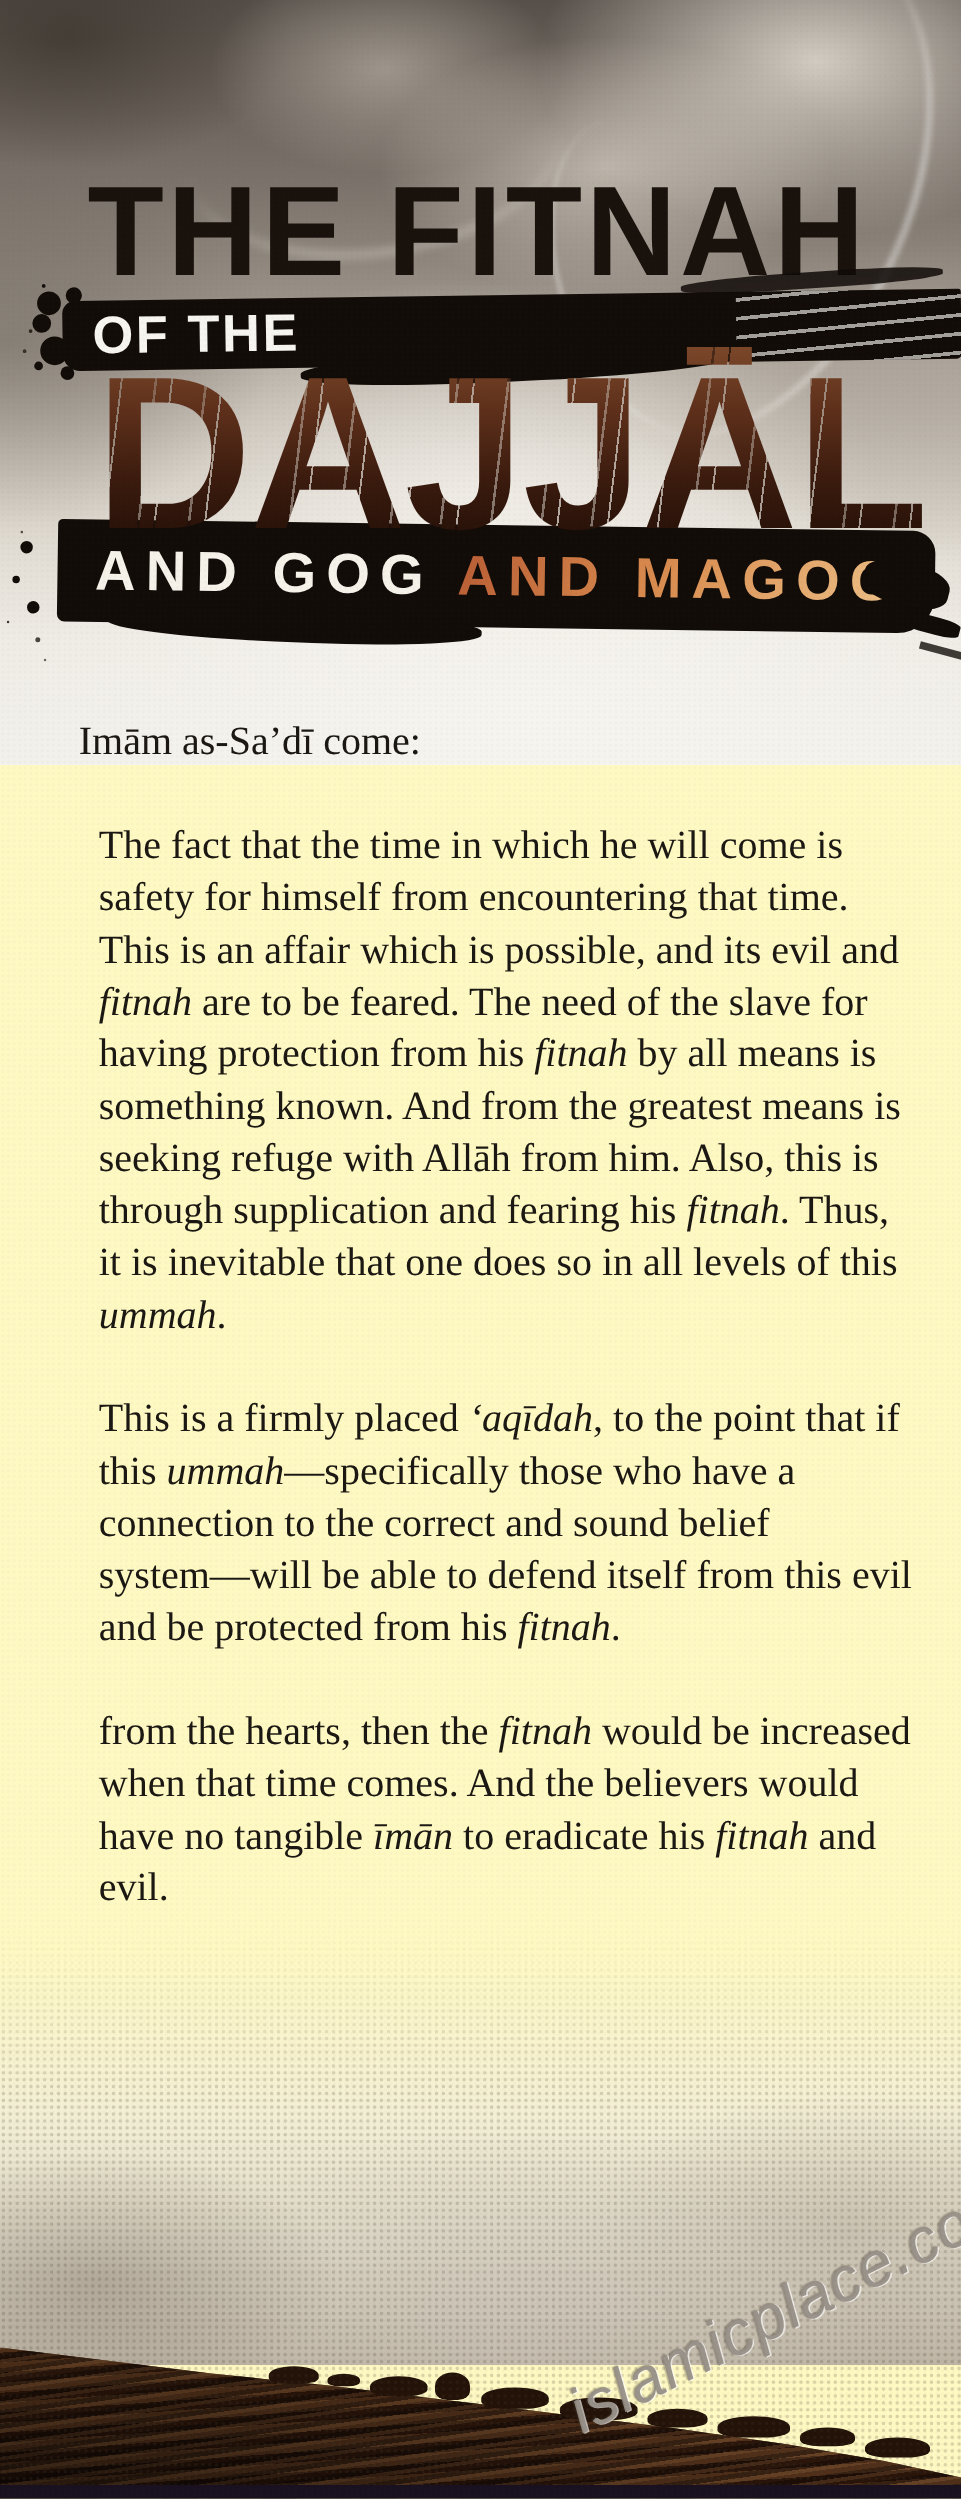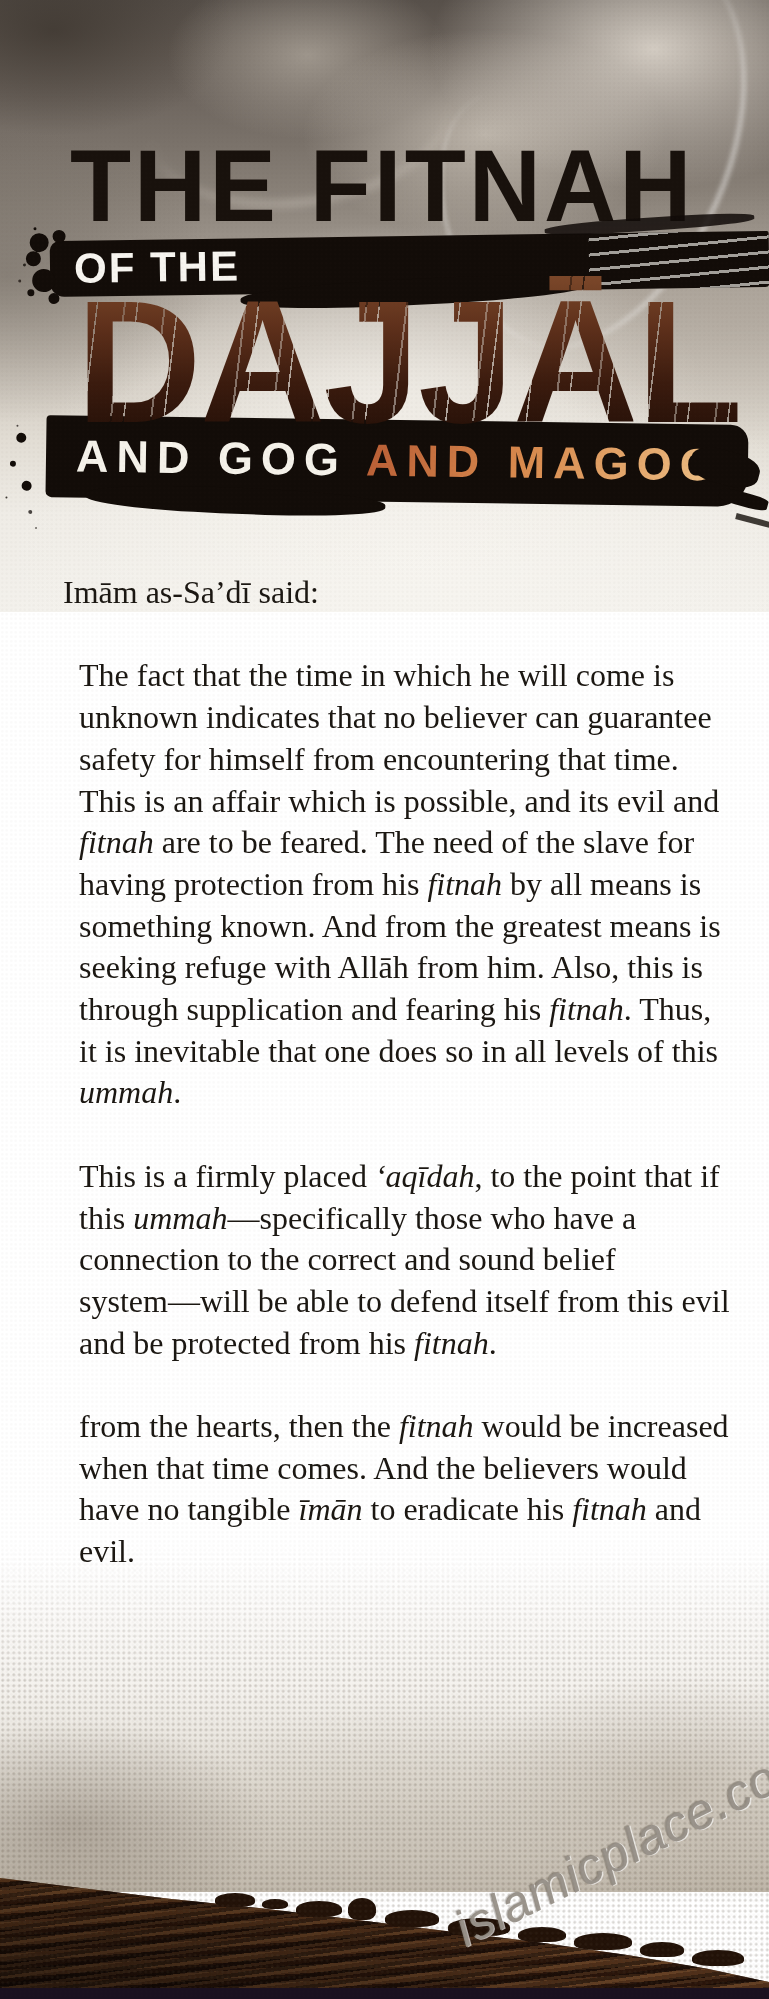--- a/index.html
+++ b/index.html
@@ -1,18 +1,18 @@
 <!DOCTYPE html>
 <html><head>
 <meta charset="utf-8">
 <style>
   html,body{margin:0;padding:0;background:#777;}
   .page{
     position:relative;width:769px;height:1999px;margin:0 auto;
-    background:#ffffff;overflow:hidden;
+    background:#fef9c3;overflow:hidden;
     font-family:"Liberation Serif",serif;
   }
   
   .smoke{
     position:absolute;left:0;top:0;width:769px;height:612px;
     background:
       radial-gradient(ellipse 320px 200px at 85% 8%, rgba(238,231,221,0.80), transparent 70%),
       radial-gradient(ellipse 260px 150px at 63% 22%, rgba(224,216,204,0.65), transparent 70%),
       radial-gradient(ellipse 200px 120px at 40% 9%, rgba(204,196,184,0.55), transparent 70%),
       radial-gradient(ellipse 240px 140px at 7% 5%, rgba(52,45,38,0.62), transparent 75%),
@@ -179,25 +179,24 @@
   <div class="t-dajjal">DAJJĀL</div>
 
   <div class="band band2">
     <div class="bump"></div>
     <div class="tail"></div>
     <div class="t-gogline"><span class="t-gog">AND GOG </span><span class="t-magog">AND MAGOG</span></div>
   </div>
 
   <div class="bodytext">
       <div class="para">
-        <div class="tline">Imām as-Sa’dī said:</div>
+        <div class="tline">Imām as-Sa’dī come:</div>
       </div>
       <div class="para">
         <div class="tline">The fact that the time in which he will come is</div>
-        <div class="tline">unknown indicates that no believer can guarantee</div>
         <div class="tline">safety for himself from encountering that time.</div>
         <div class="tline">This is an affair which is possible, and its evil and</div>
         <div class="tline"><i>fitnah</i> are to be feared. The need of the slave for</div>
         <div class="tline">having protection from his <i>fitnah</i> by all means is</div>
         <div class="tline">something known. And from the greatest means is</div>
         <div class="tline">seeking refuge with Allāh from him. Also, this is</div>
         <div class="tline">through supplication and fearing his <i>fitnah</i>. Thus,</div>
         <div class="tline">it is inevitable that one does so in all levels of this</div>
         <div class="tline"><i>ummah</i>.</div>
       </div>

